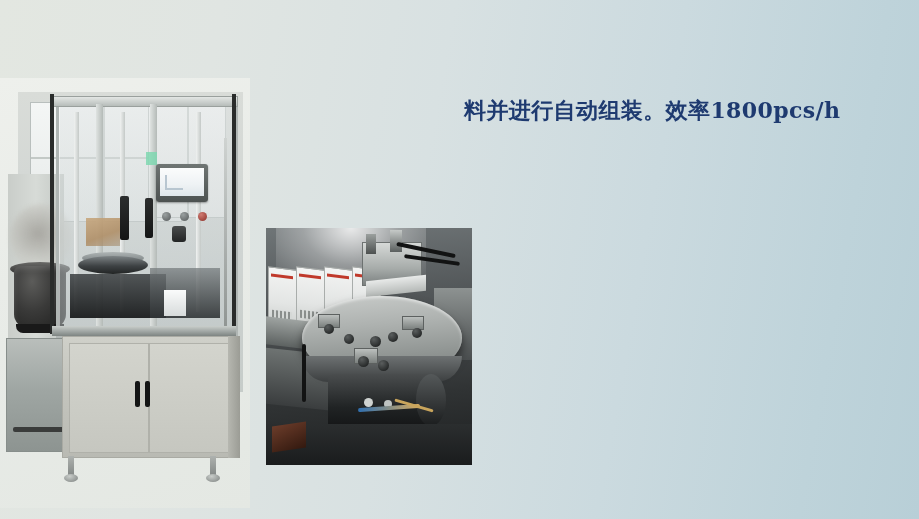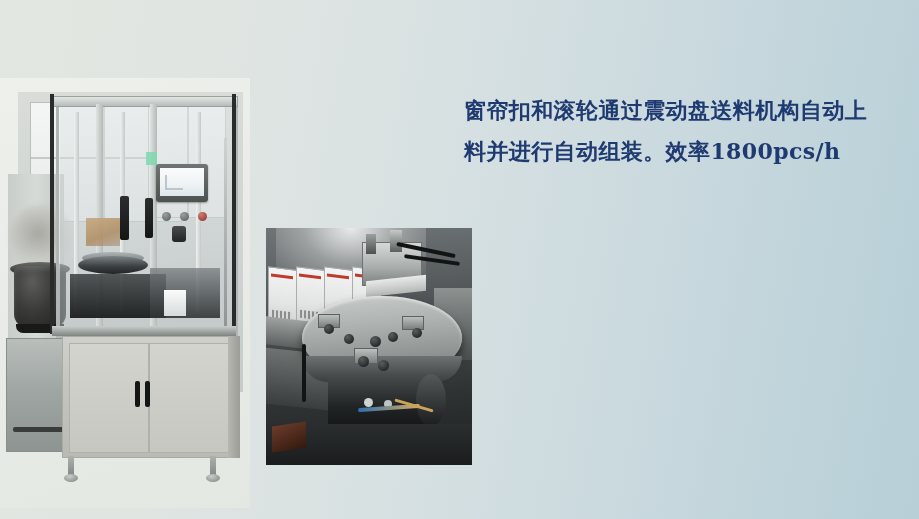--- a/index.html
+++ b/index.html
@@ -311,17 +311,16 @@
     <div class="pt-motor-ring"></div>
     <div class="pt-knob"></div>
     <div class="pt-knob2"></div>
     <div class="pt-cable"></div>
     <div class="pt-cable2"></div>
     <div class="pt-floor"></div>
     <div class="pt-brown"></div>
   </div>
 
   <div class="desc">
-    <div class="line">窗帘扣和滚轮通过震动盘送料机构自动上</div>
     <div class="line">料并进行自动组装。效率1800pcs/h</div>
   </div>
 
 </div>
 
 </body></html>

